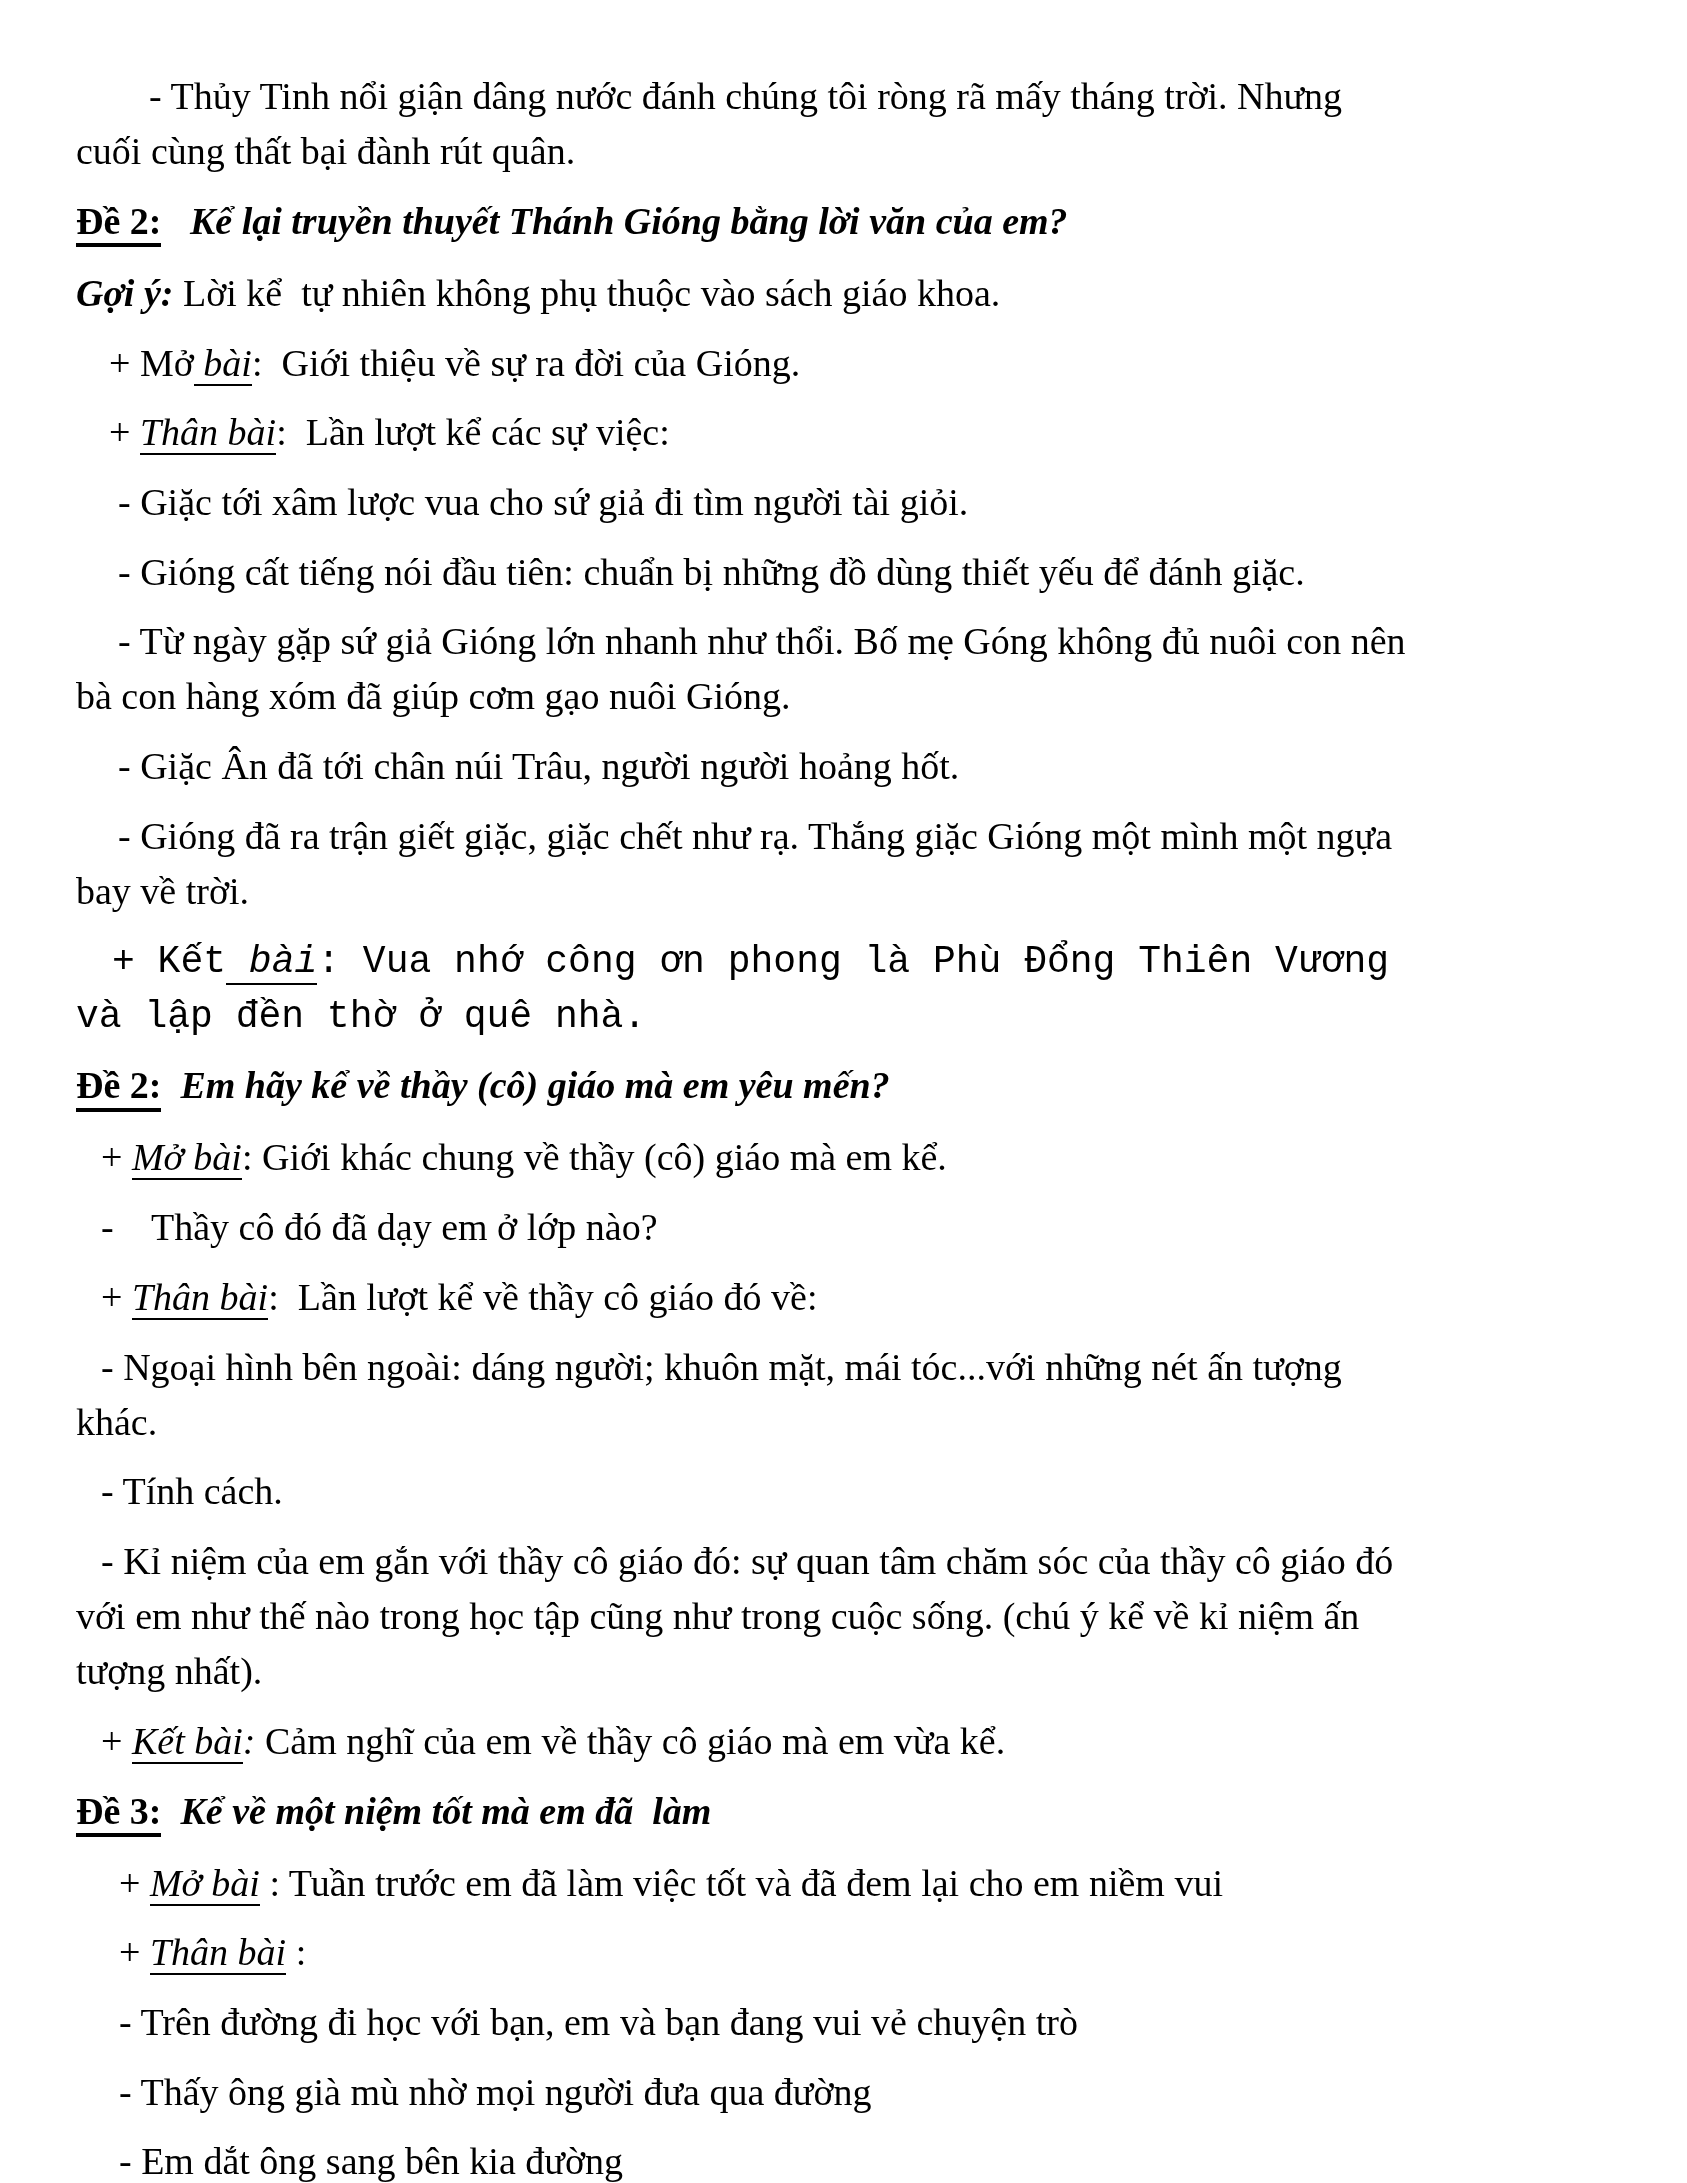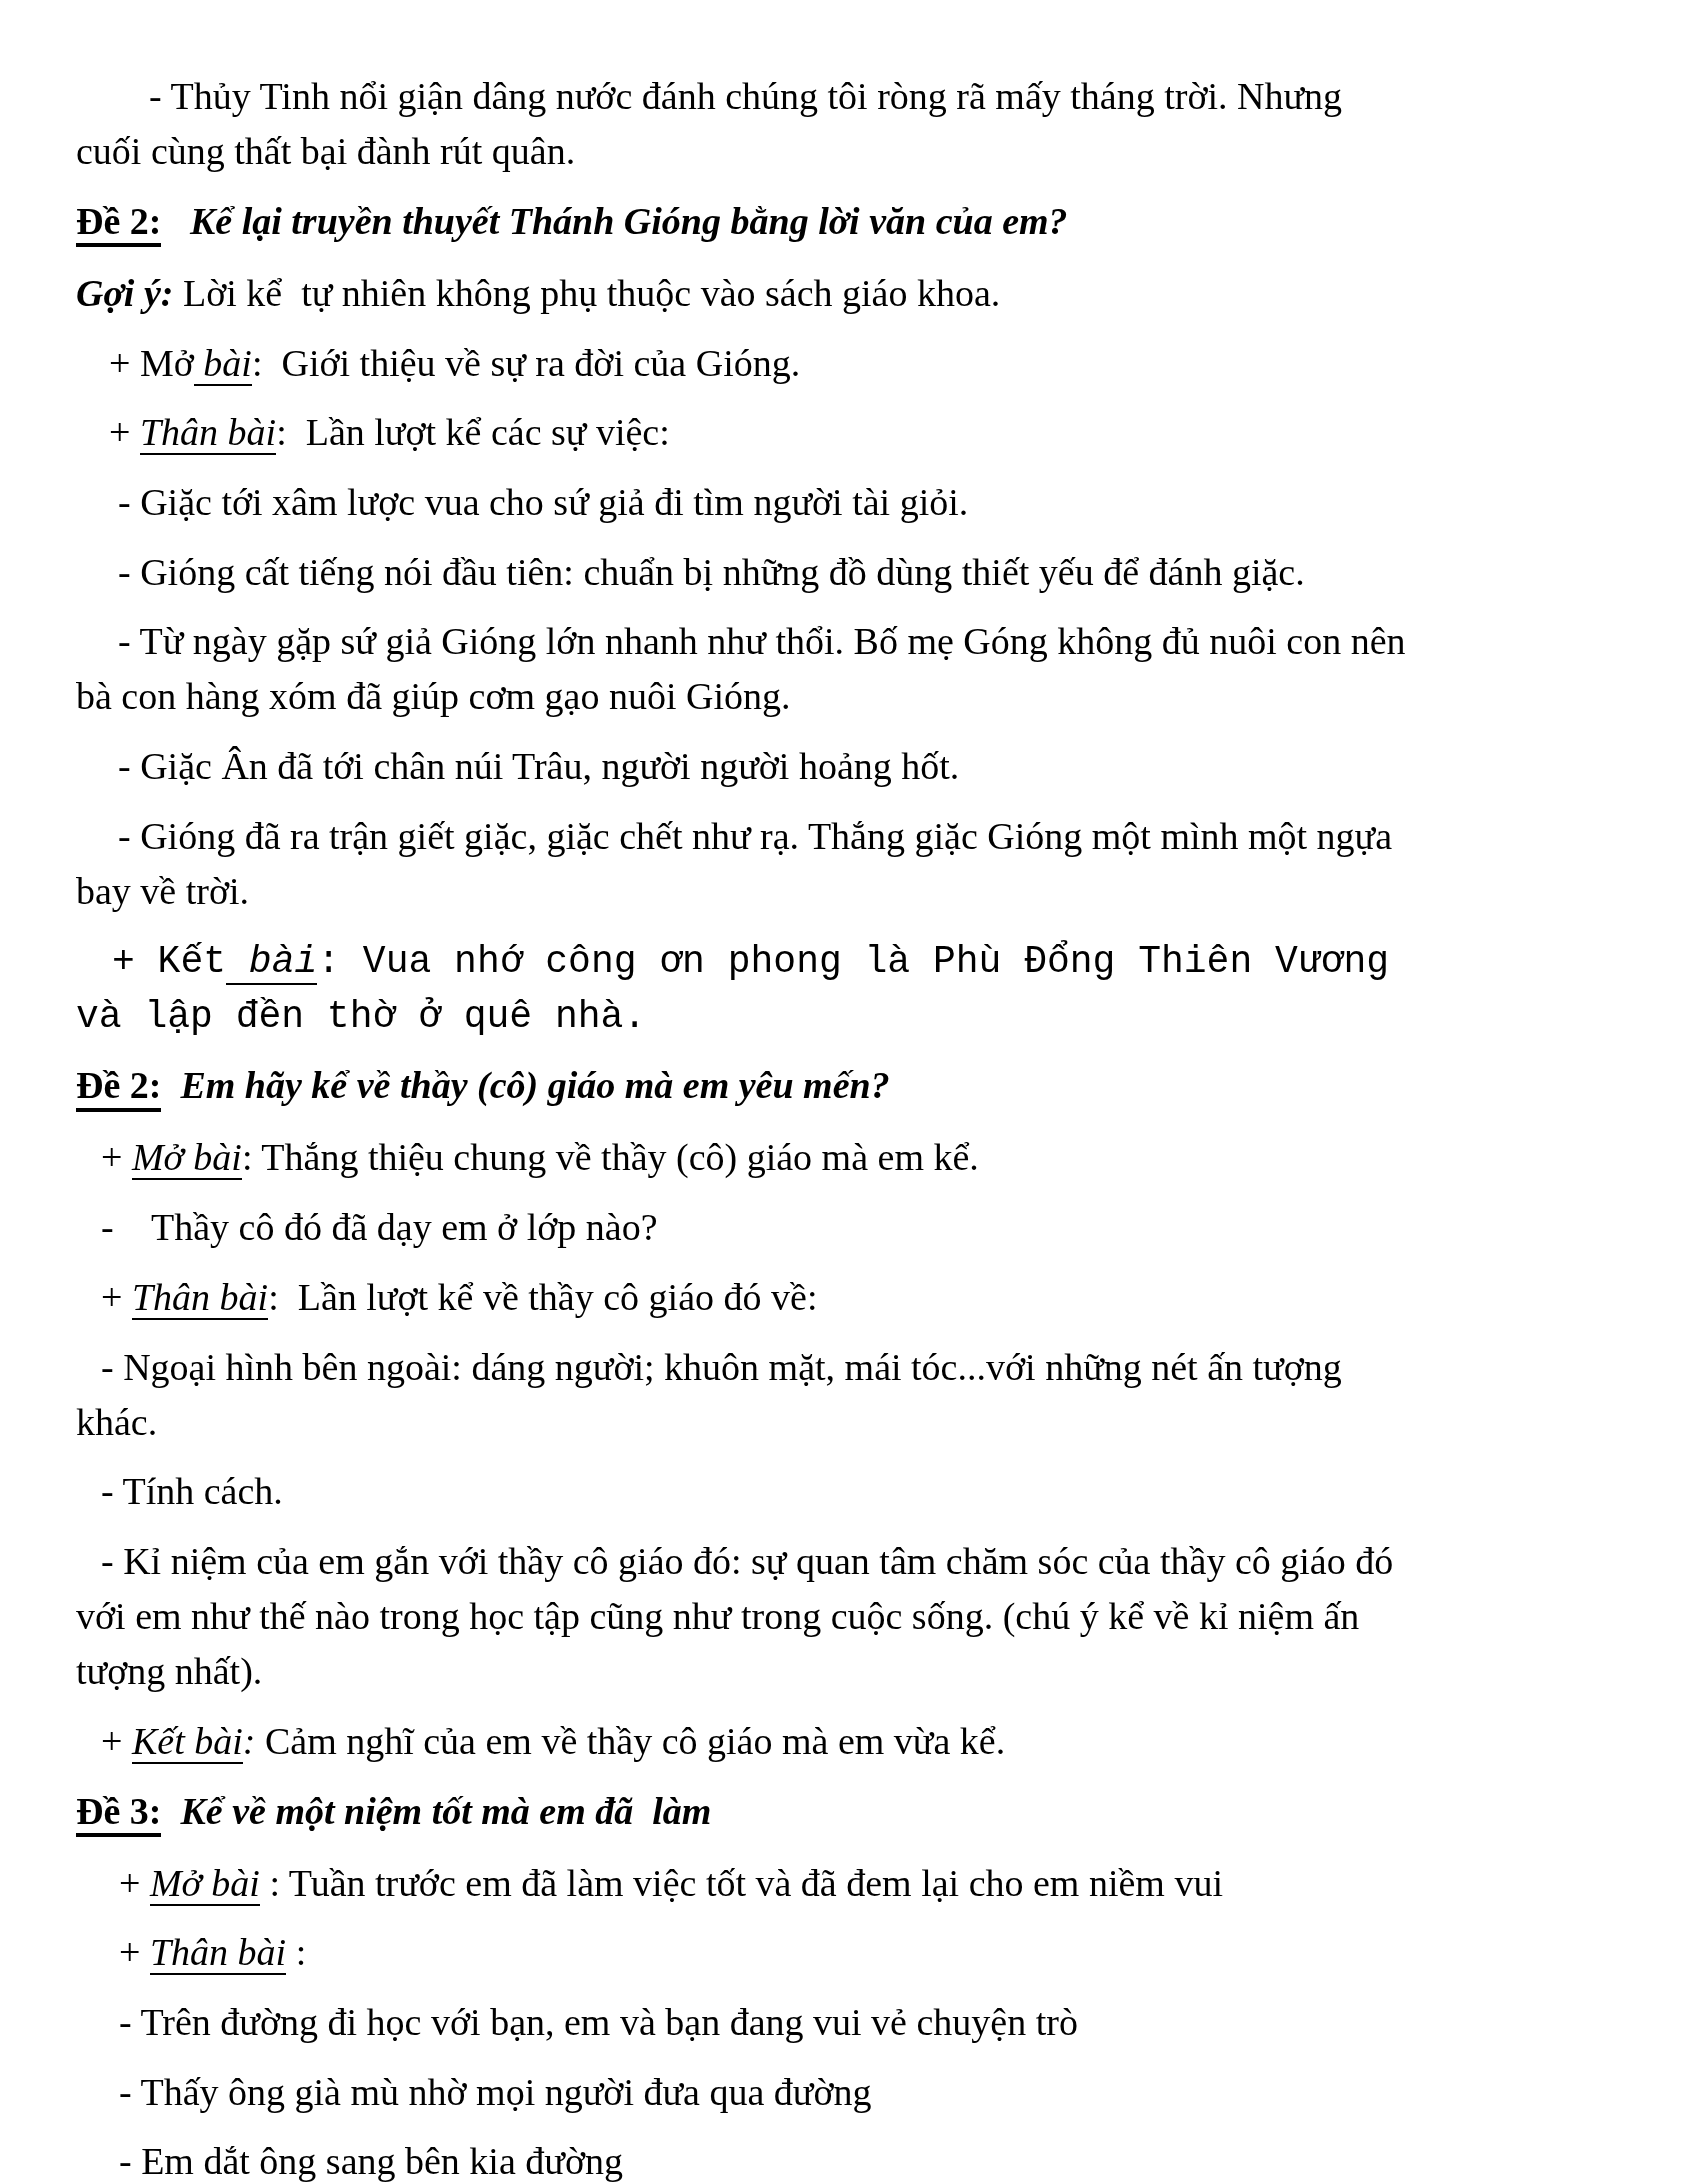--- a/index.html
+++ b/index.html
@@ -55,21 +55,21 @@
   <p class="para ti63"><span>- Từ ngày gặp sứ giả Gióng lớn nhanh như thổi. Bố mẹ Góng không đủ nuôi con nên bà con hàng xóm đã giúp cơm gạo nuôi Gióng.</span></p>
 
   <p class="para ti63"><span>- Giặc Ân đã tới chân núi Trâu, người người hoảng hốt.</span></p>
 
   <p class="para ti63"><span>- Gióng đã ra trận giết giặc, giặc chết như rạ. Thắng giặc Gióng một mình một ngựa bay về trời.</span></p>
 
   <p class="para ti55"><span>+ Kết</span><span class="iu"> bài</span><span>: Vua nhớ công ơn phong là Phù Đổng Thiên Vương và lập đền thờ ở quê nhà.</span></p>
 
   <p class="para heading"><span class="b hu">Đề 2:</span><span class="bi">  Em hãy kể về thầy (cô) giáo mà em yêu mến?</span></p>
 
-  <p class="para ti38"><span>+ </span><span class="iu">Mở bài</span><span>: Thắng thiệu chung về thầy (cô) giáo mà em kể.</span></p>
+  <p class="para ti38"><span>+ </span><span class="iu">Mở bài</span><span>: Giới khác chung về thầy (cô) giáo mà em kể.</span></p>
 
   <p class="para ti38"><span>-    Thầy cô đó đã dạy em ở lớp nào?</span></p>
 
   <p class="para ti38"><span>+ </span><span class="iu">Thân bài</span><span>:  Lần lượt kể về thầy cô giáo đó về:</span></p>
 
   <p class="para ti38"><span>- Ngoại hình bên ngoài: dáng người; khuôn mặt, mái tóc...với những nét ấn tượng khác.</span></p>
 
   <p class="para ti38"><span>- Tính cách.</span></p>
 
   <p class="para ti38"><span>- Kỉ niệm của em gắn với thầy cô giáo đó: sự quan tâm chăm sóc của thầy cô giáo đó với em như thế nào trong học tập cũng như trong cuộc sống. (chú ý kể về kỉ niệm ấn tượng nhất).</span></p>

